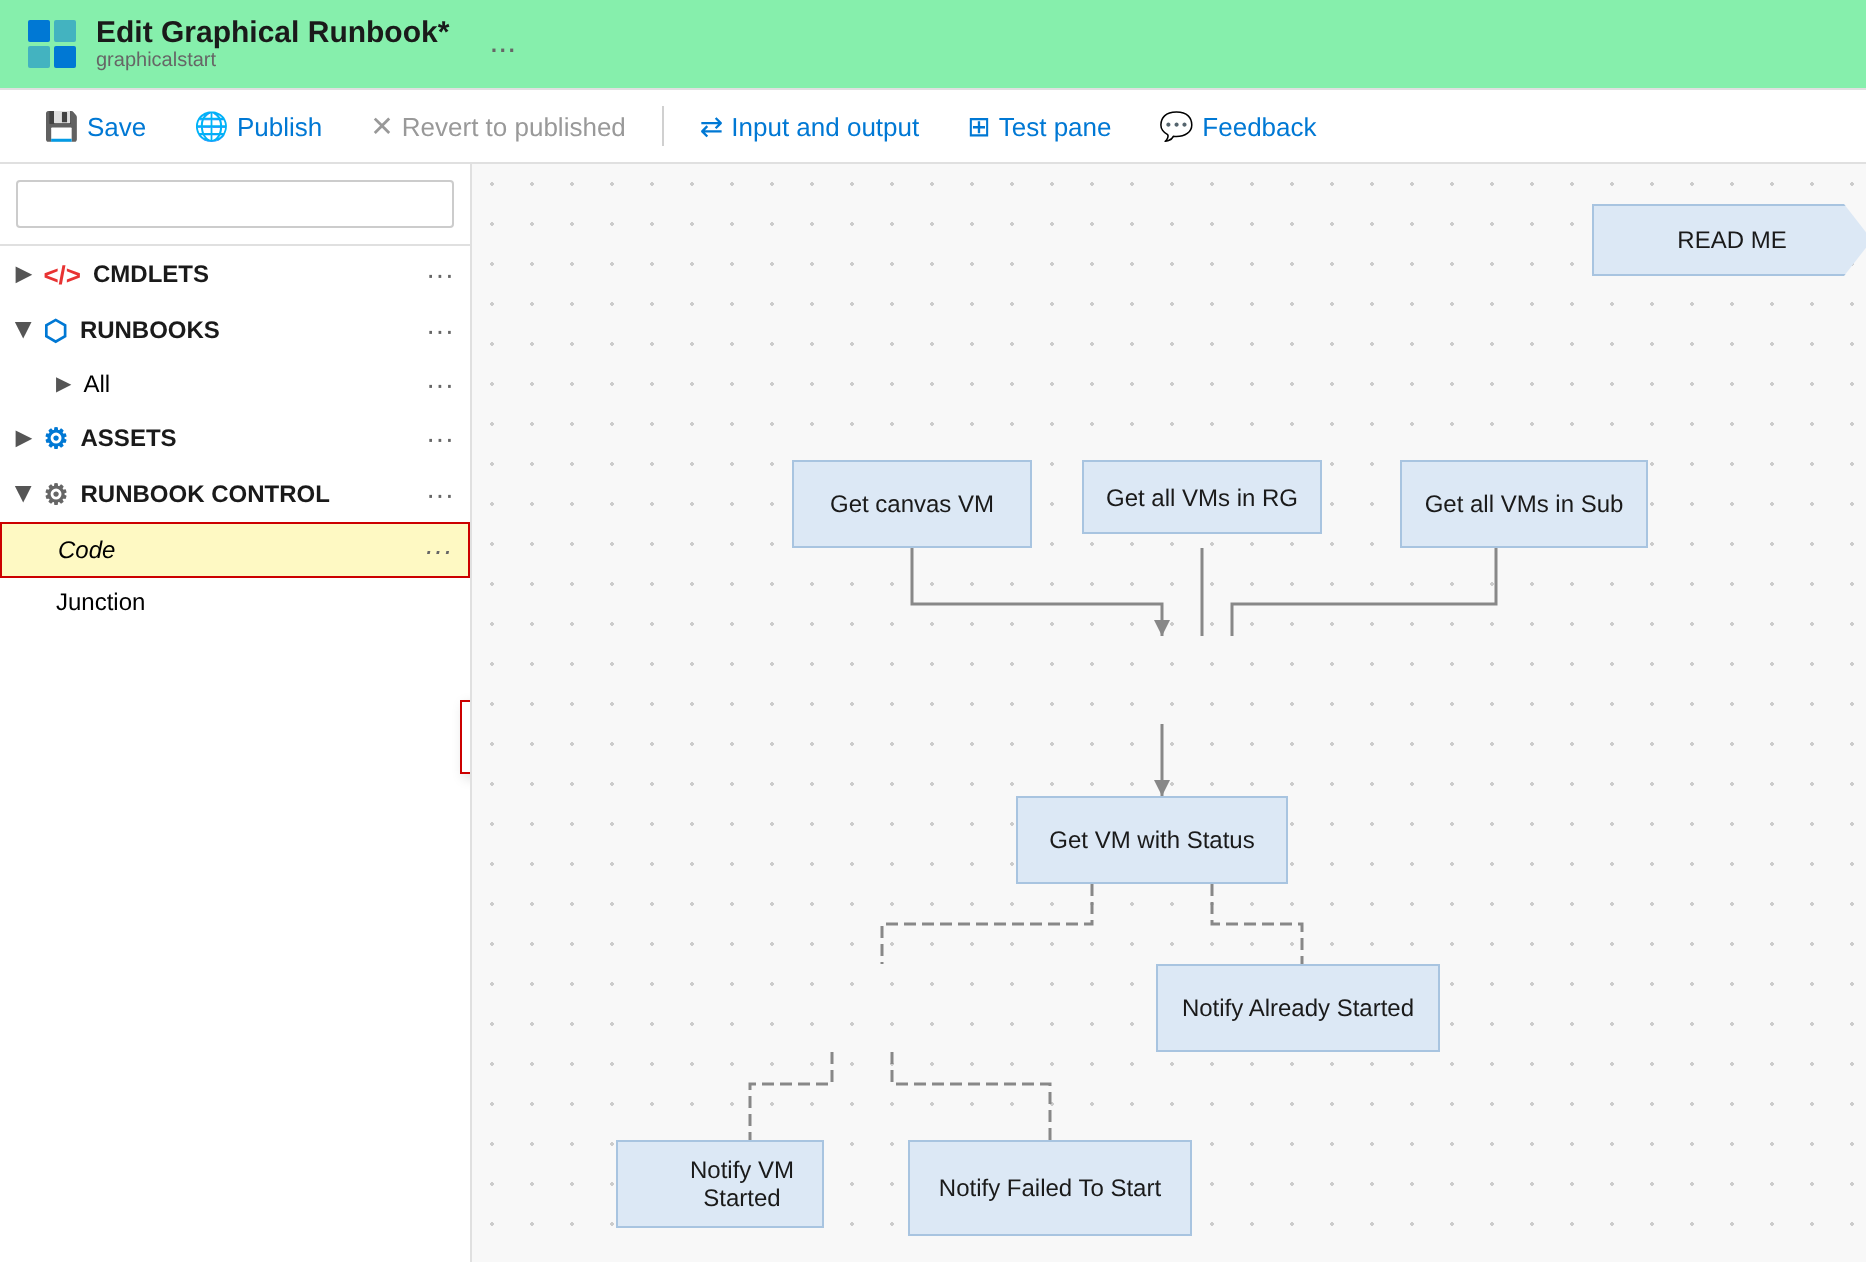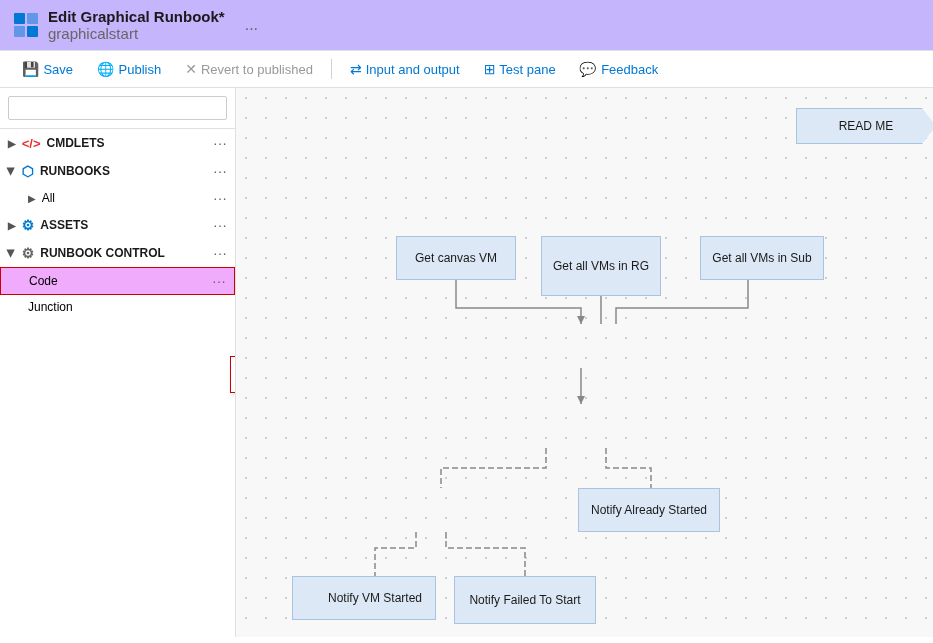--- a/index.html
+++ b/index.html
@@ -1,23 +1,23 @@
 <!DOCTYPE html>
 <html><head>
   <meta charset="utf-8">
   <style>
     * { box-sizing: border-box; margin: 0; padding: 0; }
     body { font-family: 'Segoe UI', Arial, sans-serif; font-size: 13px; background: #fff; width: 933px; height: 643px; overflow: hidden; }
 
     
-    .header { display: flex; align-items: center; padding: 8px 12px; border-bottom: 1px solid #e0e0e0; background: #c4b5fd; }
+    .header { display: flex; align-items: center; padding: 8px 12px; border-bottom: 1px solid #e0e0e0; background: #86efac; }
     .header-icon { width: 28px; height: 28px; margin-right: 8px; }
     .header-title-block { display: flex; flex-direction: column; margin-right: 16px; }
     .header-title { font-size: 15px; font-weight: 600; color: #1a1a1a; }
-    .header-subtitle { font-size: 15px; color: #666; }
+    .header-subtitle { font-size: 10px; color: #666; }
     .header-more { color: #666; font-size: 16px; cursor: pointer; margin-left: 4px; }
 
     
     .toolbar { display: flex; align-items: center; padding: 6px 12px; border-bottom: 1px solid #e0e0e0; background: #fff; gap: 4px; }
     .toolbar-btn { display: flex; align-items: center; gap: 4px; padding: 4px 10px; border: none; background: transparent; cursor: pointer; color: #0078d4; font-size: 13px; border-radius: 2px; }
     .toolbar-btn .icon { font-size: 14px; }
     .toolbar-btn.disabled { color: #999; cursor: not-allowed; }
     .toolbar-separator { width: 1px; height: 20px; background: #d0d0d0; margin: 0 4px; }
 
     
@@ -27,21 +27,21 @@
     .sidebar { width: 236px; min-width: 236px; border-right: 1px solid #e0e0e0; background: #fff; overflow-y: auto; position: relative; }
     .sidebar-search { padding: 8px; border-bottom: 1px solid #e0e0e0; }
     .sidebar-search input { width: 100%; padding: 4px 8px; border: 1px solid #ccc; border-radius: 2px; font-size: 12px; }
 
     .sidebar-section { }
     .sidebar-section-header { display: flex; align-items: center; justify-content: space-between; padding: 6px 8px; cursor: pointer; }
     .sidebar-section-title { display: flex; align-items: center; gap: 6px; font-weight: 600; font-size: 12px; color: #1a1a1a; }
     .sidebar-more { color: #666; font-size: 14px; }
 
     .sidebar-item { display: flex; align-items: center; justify-content: space-between; padding: 5px 8px 5px 28px; cursor: pointer; font-size: 12px; }
-    .sidebar-item.selected { background: #f0abfc; border: 1.5px solid #c00; }
+    .sidebar-item.selected { background: #fef9c3; border: 1.5px solid #c00; font-style: italic; }
     .sidebar-item-label { display: flex; align-items: center; gap: 6px; }
 
     .expand-arrow { font-size: 10px; color: #555; }
     .expand-arrow.open { transform: rotate(90deg); display: inline-block; }
 
     
     .context-menu { position: absolute; left: 230px; top: 268px; background: #fff; border: 1px solid #c00; padding: 4px 0; min-width: 120px; z-index: 100; box-shadow: 2px 2px 6px rgba(0,0,0,0.15); }
     .context-menu-item { padding: 6px 16px; cursor: pointer; font-size: 13px; color: #1a1a1a; }
 
     
@@ -205,36 +205,39 @@
     </svg>
 
     <div class="node readme" style="left:560px;top:20px;width:140px;height:36px;">
       <span>READ ME</span>
     </div>
 
     <div class="node" style="left:160px;top:148px;width:120px;height:44px;">
       <span>Get canvas VM</span>
     </div>
 
-    <div class="node" style="left:305px;top:148px;width:120px;height:60px;">
+    <div class="node" style="left:305px;top:148px;width:120px;height:37px;">
       <span>Get all VMs in RG</span>
     </div>
 
     <div class="node" style="left:464px;top:148px;width:124px;height:44px;">
       <span>Get all VMs in Sub</span>
     </div>
 
 
+    <div class="node" style="left:272px;top:316px;width:136px;height:44px;">
+      <span>Get VM with Status</span>
+    </div>
 
 
     <div class="node" style="left:342px;top:400px;width:142px;height:44px;">
       <span>Notify Already Started</span>
     </div>
 
-    <div class="node" style="left:56px;top:488px;width:144px;height:44px;padding-left:28px;">
+    <div class="node" style="left:72px;top:488px;width:104px;height:44px;padding-left:28px;">
       <span>Notify VM Started</span>
     </div>
 
     <div class="node" style="left:218px;top:488px;width:142px;height:48px;">
       <span>Notify Failed To Start</span>
     </div>
 
   </div>
 </div>
 

